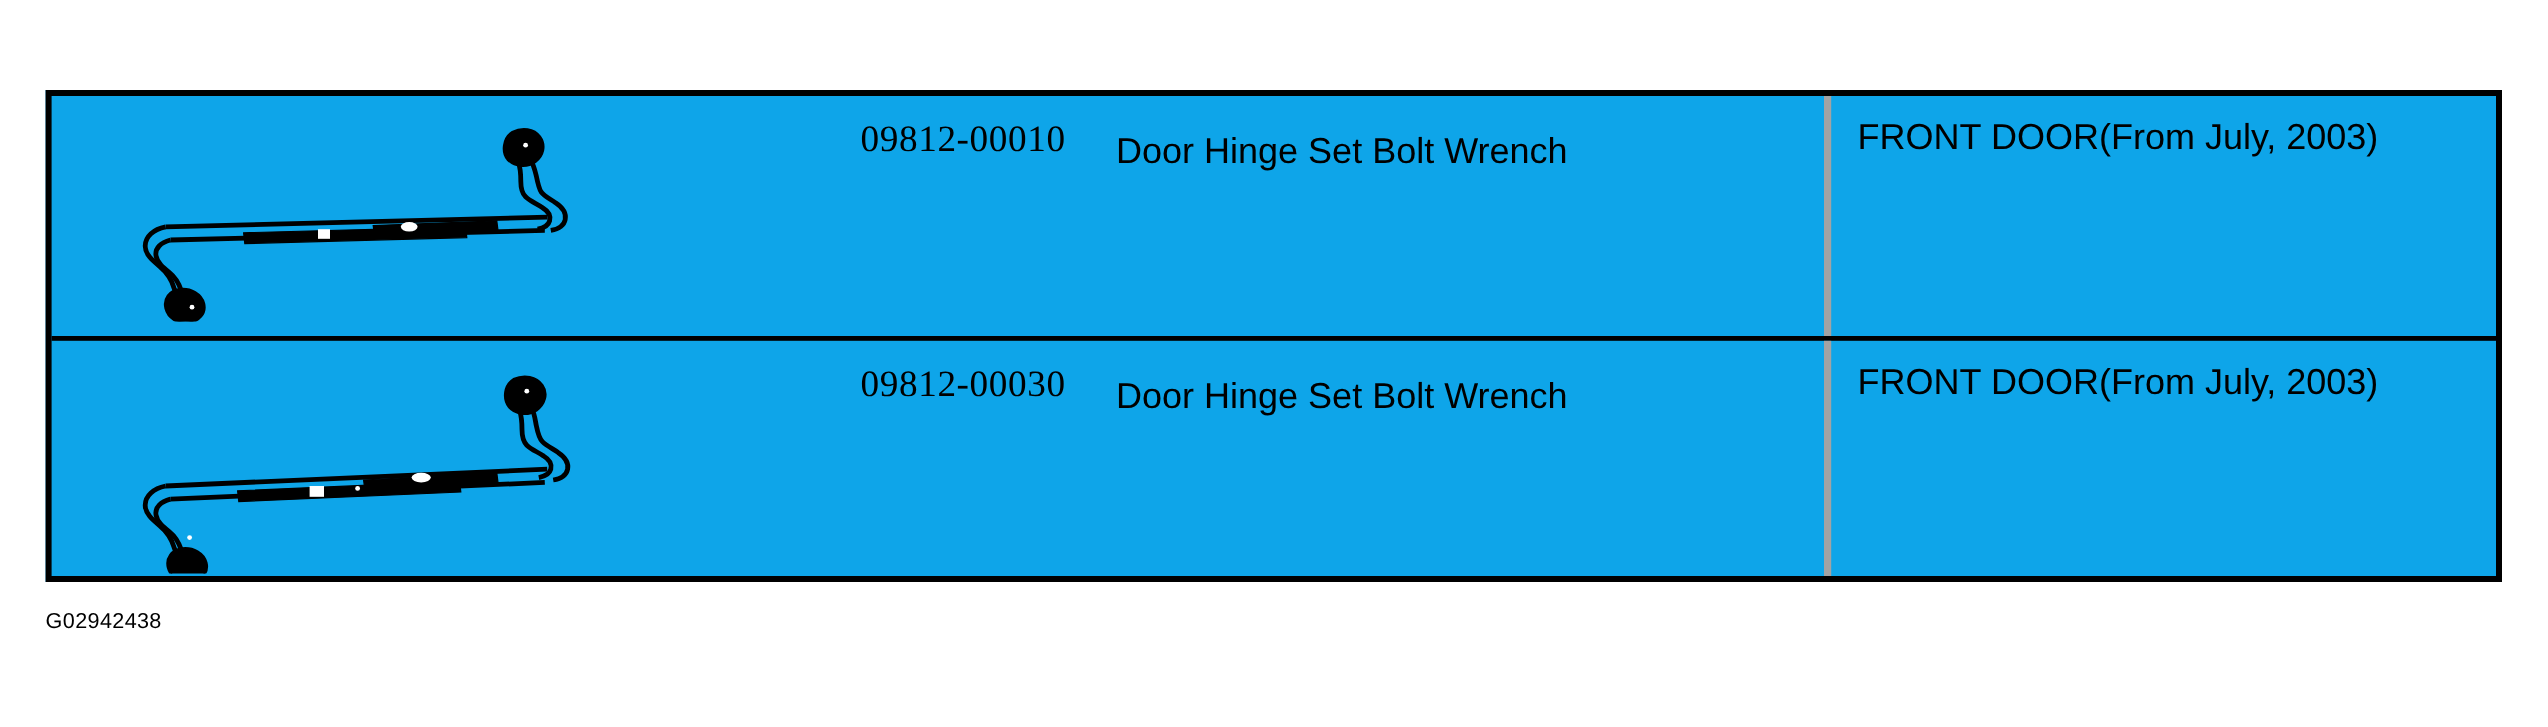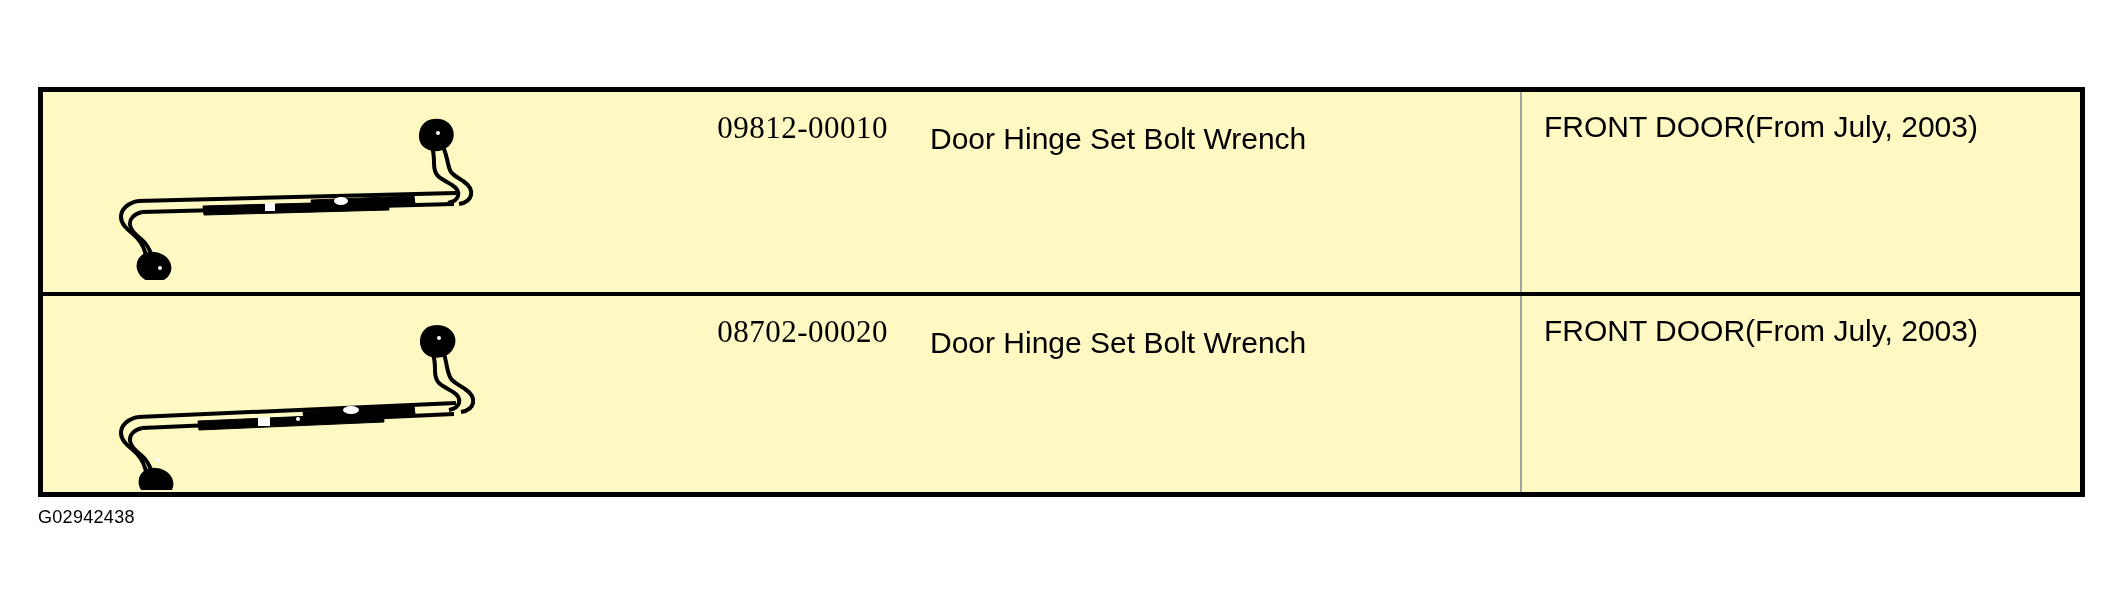--- a/index.html
+++ b/index.html
@@ -19,26 +19,26 @@
     position: relative;
     width: 2123px;
     height: 606px;
     background: #ffffff;
   }
 
   
   .parts-table {
     position: absolute;
     left: 38px;
-    top: 87px;
+    top: 75px;
     width: 2047px;
     height: 410px;
     border: 5px solid #000000;
     box-sizing: border-box;
-    background: #fef9c3;
+    background: #0ea5e9;
   }
 
   .parts-row {
     position: relative;
     height: 50%;
     box-sizing: border-box;
     display: flex;
     align-items: stretch;
   }
   .parts-row.row-divider {
@@ -65,21 +65,21 @@
     flex: 1 1 auto;
     box-sizing: border-box;
     padding-top: 32px;
     padding-left: 42px;
   }
   .cell-application {
     position: relative;
     width: 560px;
     flex: 0 0 560px;
     box-sizing: border-box;
-    border-left: 2px solid #a3a3a3;
+    border-left: 6px solid #a3a3a3;
     padding-top: 20px;
     padding-left: 22px;
   }
 
   .partno-text {
     font-family: "Liberation Serif", serif;
     font-size: 31px;
     letter-spacing: 0.5px;
     line-height: 1;
     white-space: nowrap;
@@ -193,21 +193,21 @@
             <path d="M44 118 c-8,2 -13,7 -12,13 c1,6 6,10 11,14 c5,4 8,9 10,15 c2,6 4,11 7,15" fill="none" stroke-width="4"></path>
             <path d="M40 107 c-10,2 -17,8 -17,16 c0,7 6,12 12,17 c6,5 10,11 12,18 c2,6 4,11 8,15" fill="none" stroke-width="4"></path>
             <path d="M54 159 c9,-1 18,4 20,12 c2,8 -4,15 -13,16 c-9,1 -17,-4 -19,-12 c-2,-8 3,-15 12,-16 z" stroke-width="2"></path>
             <circle cx="60" cy="150" r="2" fill="#ffffff" stroke="none"></circle>
             <circle cx="341" cy="28" r="2" fill="#ffffff" stroke="none"></circle>
           </g>
         </svg>
       </div>
 
       <div class="cell-partno">
-        <span class="partno-text">08702-00020</span>
+        <span class="partno-text">09812-00030</span>
       </div>
 
       <div class="cell-desc">
         <span class="desc-text">Door Hinge Set Bolt Wrench</span>
       </div>
 
       <div class="cell-application">
         <span class="application-text">FRONT DOOR(From July, 2003)</span>
       </div>
 

